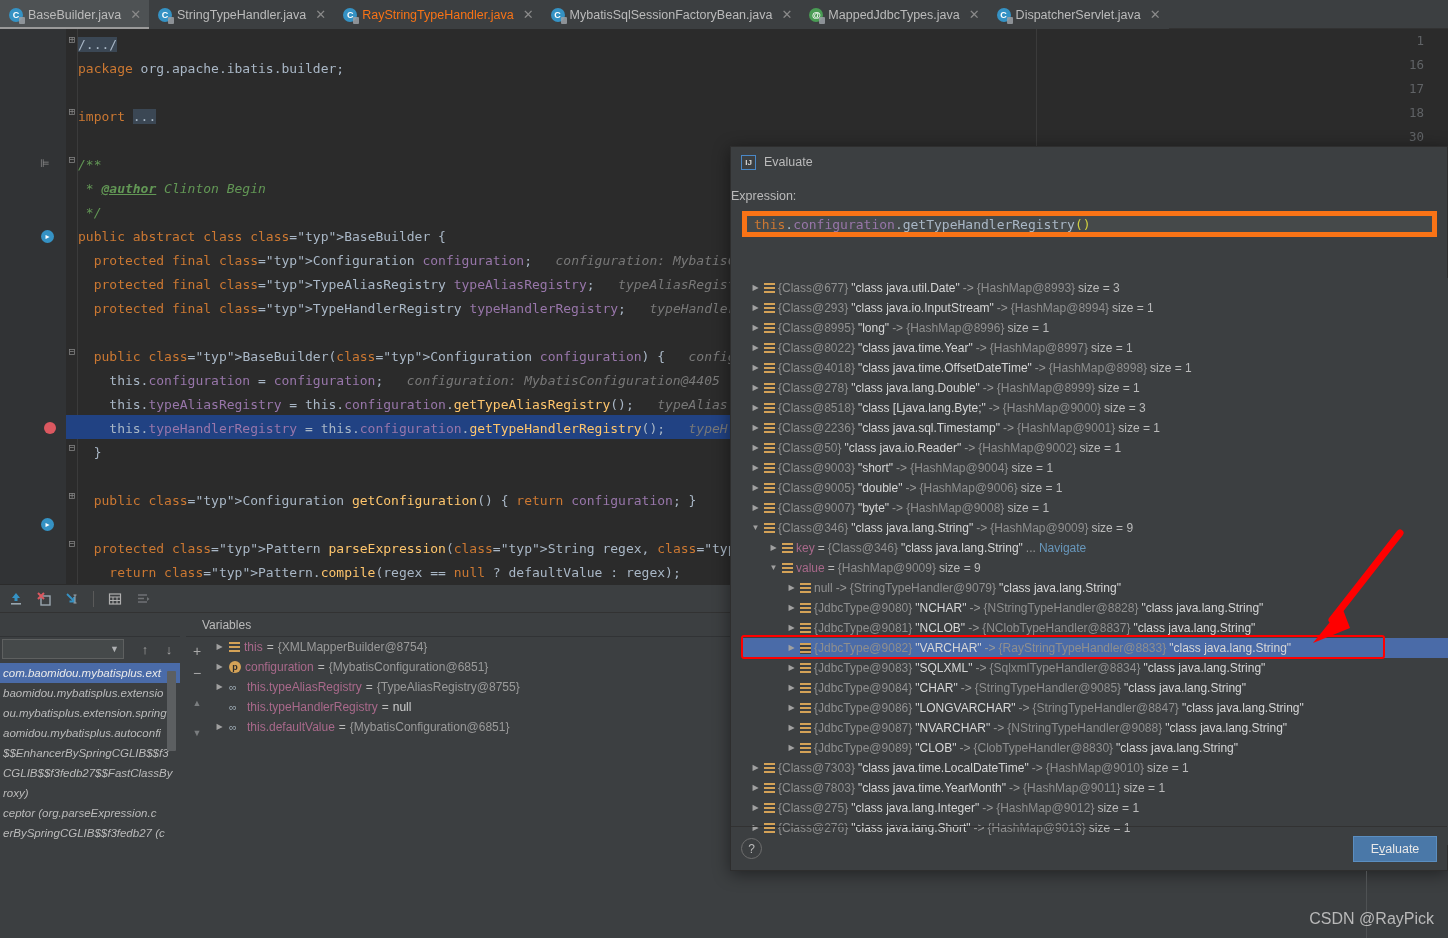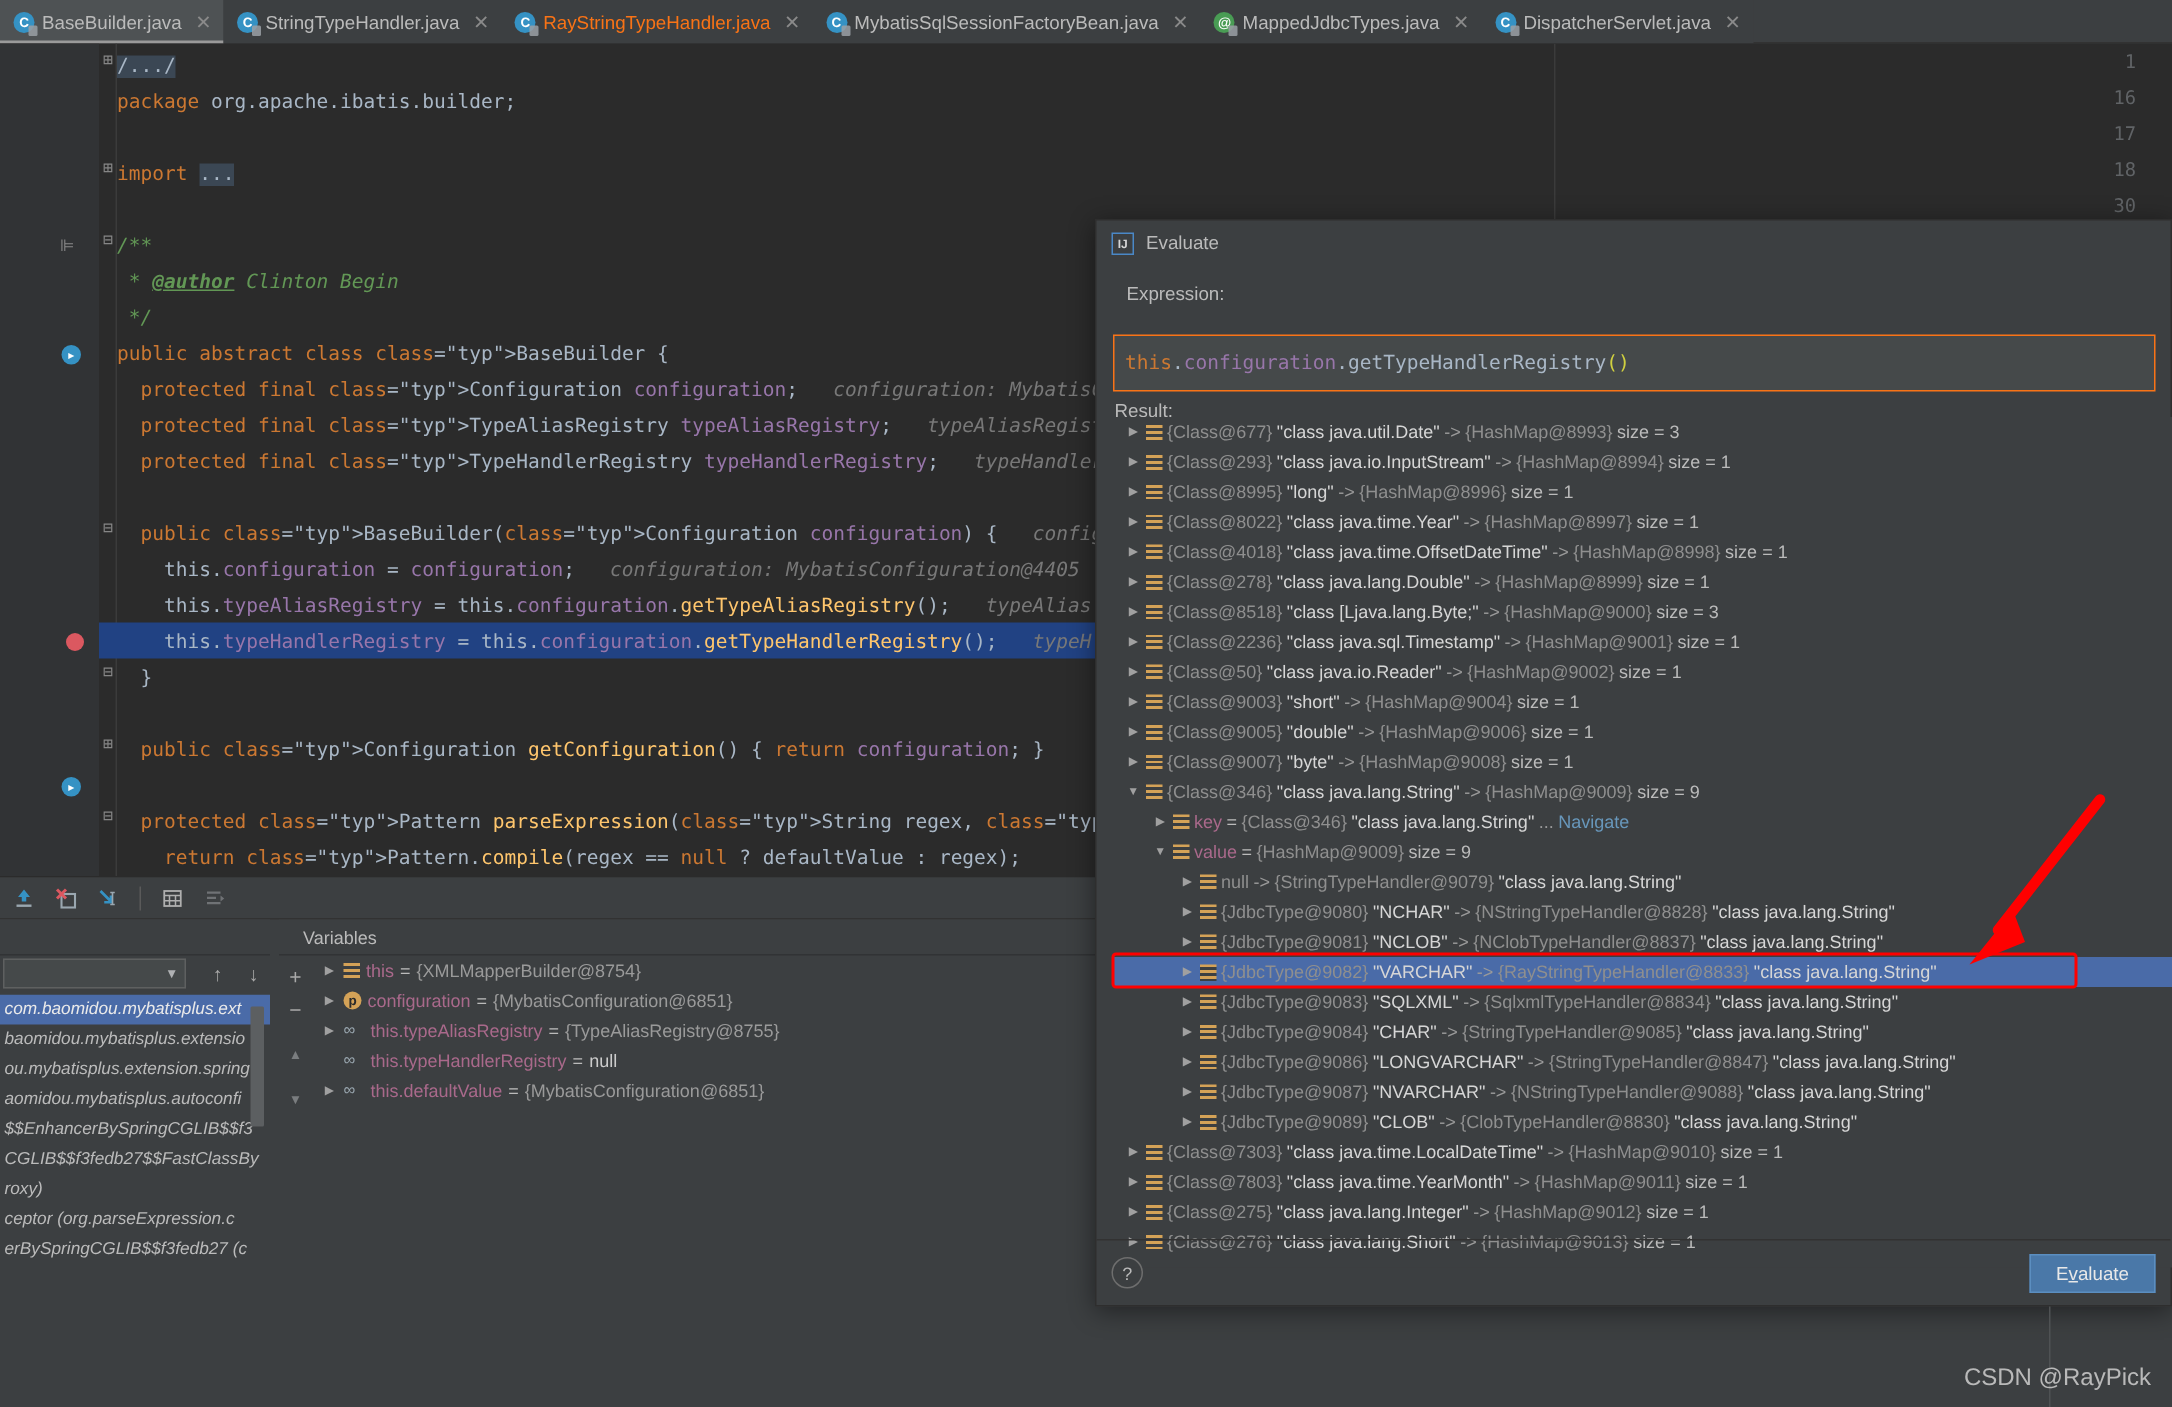--- a/index.html
+++ b/index.html
@@ -191,25 +191,25 @@
   .dlg-title {
     height: 30px; display: flex; align-items: center; gap: 8px;
     padding-left: 10px; font-size: 12.5px; color: #bbbbbb;
   }
   .ij-logo {
     width: 15px; height: 15px; border: 1.5px solid #4a88c7;
     color: #d6d6d6; font-size: 8px; font-weight: bold;
     display: flex; align-items: center; justify-content: center;
   }
   .dlg-label {
-    font-size: 12.5px; color: #bbbbbb; padding-left: 20px; margin-top: 12px;
+    font-size: 12.5px; color: #bbbbbb; padding-left: 0; margin-top: 12px;
   }
   .expr-field {
-    margin: 20px 10px 0 11px; height: 38px; background: #45494a;
-    border: 1px solid #f97316; display: flex; align-items: center;
+    margin: 8px 10px 0 11px; height: 26px; background: #45494a;
+    border: 5px solid #f97316; display: flex; align-items: center;
     padding-left: 7px; font-family: "DejaVu Sans Mono", monospace;
     font-size: 13px; color: #a9b7c6;
   }
   .expr-hintrow {
     text-align: right; font-size: 11.5px; color: #8c8c8c;
     padding-right: 4px; margin-top: 5px;
   }
   .result-label {
     font-size: 12.5px; color: #bbbbbb; padding-left: 12px; margin-top: 6px;
   }
@@ -480,21 +480,20 @@
       <span>Evaluate</span>
     </div>
 
     <div class="dlg-label">Expression:</div>
 
     <div class="expr-field">
       <span id="expr-text"><span style="color:#cc7832">this</span>.<span style="color:#9876aa">configuration</span>.<span style="color:#a9b7c6">getTypeHandlerRegistry</span><span style="color:#d0d040">()</span></span>
     </div>
 
 
-    <div class="result-label"><u>Result:</u></div>
 
     <div class="result-tree" id="result-tree">
         <div class="tr" style="padding-left: 8px;">
           <span class="tri">▶</span>
           <span class="ico-list"></span>
           <span class="tref">{Class@677}</span>
           <span class="tstr">"class java.util.Date"</span>
           <span class="tarrow">-&gt;</span>
           <span class="tref">{HashMap@8993}</span>
           <span class="tsize">size = 3</span>

